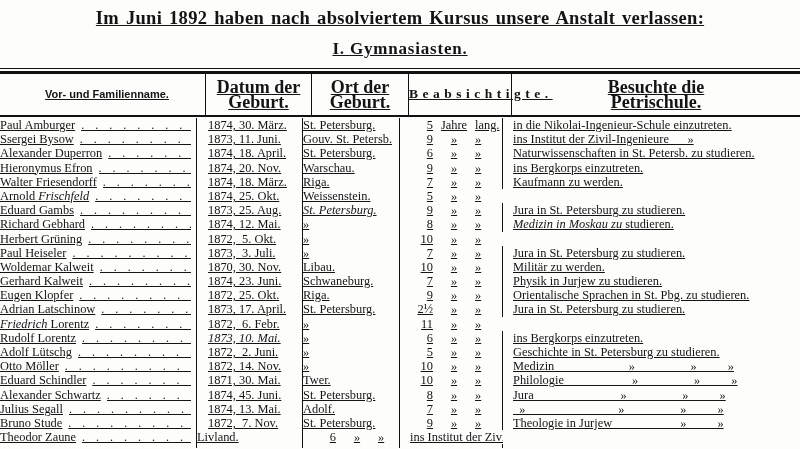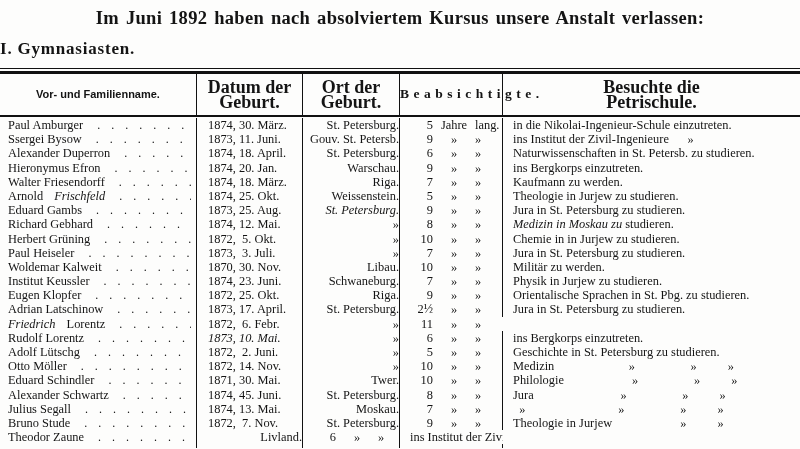--- a/index.html
+++ b/index.html
@@ -3,66 +3,66 @@
 <meta charset="utf-8">
 <style>
   * { margin:0; padding:0; box-sizing:border-box; }
   html,body { width:800px; height:449px; overflow:hidden; }
   body {
     background:#fdfdfc;
     color:#141414;
     font-family:"Liberation Serif","DejaVu Serif",serif;
     -webkit-font-smoothing:antialiased;
   }
-  .page { width:800px; height:449px; position:relative; }
+  .page { width:800px; height:449px; position:relative;text-decoration:underline; }
 
   .title {
     text-align:center; font-size:18.5px; font-weight:bold;
     padding-top:8px; letter-spacing:0.3px; word-spacing:2px;
   }
   .subtitle {
-    font-size:17px; font-weight:bold;
+    text-align:center; font-size:17px; font-weight:bold;
     margin-top:10px; letter-spacing:0.8px;
   }
 
   .tbl { margin-top:9px; }
   .rule-thin  { border-top:1.5px solid #111; height:3px; }
   .rule-thick { border-top:3px solid #111; }
 
   .grid {
     display:grid;
     grid-template-columns:197px 106px 97px 103px 1fr;
   }
   .c { border-right:1.6px solid #111; }
   .c:last-child { border-right:none; }
 
   
-  .thead { height:41px; }
+  .thead { height:41px;padding-left:9px; }
   .th {
     display:flex; flex-direction:column; justify-content:center;
     text-align:center; font-weight:bold; font-size:18px; line-height:14.5px;
   }
   .th-name { font-family:"Liberation Sans","DejaVu Sans",sans-serif; font-size:11px; }
   .th-intent { letter-spacing:4.5px; font-size:13.5px; }
   .hdr-sep { border-top:2.6px solid #111; }
 
   
   .tbody { display:flex; flex-direction:column; height:330px; margin-top:1px; }
   .row { height:14.2px; flex:0 0 14.2px; }
   .row-fill { flex:1 1 auto; }
   .cell {
     font-size:12.4px; line-height:14.2px; overflow:hidden; white-space:pre;
   }
-  .cell-name { display:flex; padding-left:8px; padding-right:5px;gap:8px; }
+  .cell-name { display:flex; padding-right:5px; }
   .cell-name .leader {
     flex:1; overflow:hidden; white-space:nowrap; margin-left:6px;
     letter-spacing:4px; font-size:12px;
   }
   .cell-date { padding-left:11px; }
-  .cell-ort  { text-align:right; }
+  .cell-ort  { text-align:left; }
   .cell-petri { display:flex; }
   .cell-petri .y  { width:33px; text-align:right; flex:0 0 33px; }
   .cell-petri .pa { width:42px; text-align:center; flex:0 0 42px; }
   .cell-petri .pb { flex:1; text-align:left; }
   .cell-intent { padding-left:10px; }
   .it { font-style:italic; }
 </style>
 </head>
 <body>
 
@@ -113,76 +113,74 @@
         </div>
         <div class="grid row">
           <div class="c cell cell-name"><span>Alexander Duperron</span><span class="leader">. . . . . . . . . . . . . . . . . . . .</span></div>
           <div class="c cell cell-date"><span>1874, 18. April.</span></div>
           <div class="c cell cell-ort"><span>St. Petersburg.</span></div>
           <div class="c cell cell-petri"><span class="y">6</span><span class="pa">»</span><span class="pb">»</span></div>
           <div class="c cell cell-intent"><span>Naturwissenschaften in St. Petersb. zu studieren.</span></div>
         </div>
         <div class="grid row">
           <div class="c cell cell-name"><span>Hieronymus Efron</span><span class="leader">. . . . . . . . . . . . . . . . . . . .</span></div>
-          <div class="c cell cell-date"><span>1874, 20. Jan.</span></div>
+          <div class="c cell cell-date"><span>1874, 20. Nov.</span></div>
           <div class="c cell cell-ort"><span>Warschau.</span></div>
           <div class="c cell cell-petri"><span class="y">9</span><span class="pa">»</span><span class="pb">»</span></div>
           <div class="c cell cell-intent"><span>ins Bergkorps einzutreten.</span></div>
         </div>
         <div class="grid row">
           <div class="c cell cell-name"><span>Walter Friesendorff</span><span class="leader">. . . . . . . . . . . . . . . . . . . .</span></div>
           <div class="c cell cell-date"><span>1874, 18. März.</span></div>
           <div class="c cell cell-ort"><span>Riga.</span></div>
           <div class="c cell cell-petri"><span class="y">7</span><span class="pa">»</span><span class="pb">»</span></div>
           <div class="c cell cell-intent"><span>Kaufmann zu werden.</span></div>
         </div>
         <div class="grid row">
           <div class="c cell cell-name"><span>Arnold </span><span class="it">Frischfeld</span><span class="leader">. . . . . . . . . . . . . . . . . . . .</span></div>
           <div class="c cell cell-date"><span>1874, 25. Okt.</span></div>
           <div class="c cell cell-ort"><span>Weissenstein.</span></div>
           <div class="c cell cell-petri"><span class="y">5</span><span class="pa">»</span><span class="pb">»</span></div>
-          <div class="c cell cell-intent"><span>Theologie in Jurjew zu studieren.</span></div>
         </div>
         <div class="grid row">
           <div class="c cell cell-name"><span>Eduard Gambs</span><span class="leader">. . . . . . . . . . . . . . . . . . . .</span></div>
           <div class="c cell cell-date"><span>1873, 25. Aug.</span></div>
           <div class="c cell cell-ort"><span class="it">St. Petersburg.</span></div>
           <div class="c cell cell-petri"><span class="y">9</span><span class="pa">»</span><span class="pb">»</span></div>
           <div class="c cell cell-intent"><span>Jura in St. Petersburg zu studieren.</span></div>
         </div>
         <div class="grid row">
           <div class="c cell cell-name"><span>Richard Gebhard</span><span class="leader">. . . . . . . . . . . . . . . . . . . .</span></div>
           <div class="c cell cell-date"><span>1874, 12. Mai.</span></div>
           <div class="c cell cell-ort"><span>»</span></div>
           <div class="c cell cell-petri"><span class="y">8</span><span class="pa">»</span><span class="pb">»</span></div>
           <div class="c cell cell-intent"><span class="it">Medizin in Moskau zu</span><span> studieren.</span></div>
         </div>
         <div class="grid row">
           <div class="c cell cell-name"><span>Herbert Grüning</span><span class="leader">. . . . . . . . . . . . . . . . . . . .</span></div>
           <div class="c cell cell-date"><span>1872,  5. Okt.</span></div>
           <div class="c cell cell-ort"><span>»</span></div>
           <div class="c cell cell-petri"><span class="y">10</span><span class="pa">»</span><span class="pb">»</span></div>
-          <div class="c cell cell-intent"><span>Chemie in in Jurjew zu studieren.</span></div>
         </div>
         <div class="grid row">
           <div class="c cell cell-name"><span>Paul Heiseler</span><span class="leader">. . . . . . . . . . . . . . . . . . . .</span></div>
           <div class="c cell cell-date"><span>1873,  3. Juli.</span></div>
           <div class="c cell cell-ort"><span>»</span></div>
           <div class="c cell cell-petri"><span class="y">7</span><span class="pa">»</span><span class="pb">»</span></div>
           <div class="c cell cell-intent"><span>Jura in St. Petersburg zu studieren.</span></div>
         </div>
         <div class="grid row">
           <div class="c cell cell-name"><span>Woldemar Kalweit</span><span class="leader">. . . . . . . . . . . . . . . . . . . .</span></div>
           <div class="c cell cell-date"><span>1870, 30. Nov.</span></div>
           <div class="c cell cell-ort"><span>Libau.</span></div>
           <div class="c cell cell-petri"><span class="y">10</span><span class="pa">»</span><span class="pb">»</span></div>
           <div class="c cell cell-intent"><span>Militär zu werden.</span></div>
         </div>
         <div class="grid row">
-          <div class="c cell cell-name"><span>Institut Keussler</span><span class="leader">. . . . . . . . . . . . . . . . . . . .</span></div>
+          <div class="c cell cell-name"><span>Gerhard Kalweit</span><span class="leader">. . . . . . . . . . . . . . . . . . . .</span></div>
           <div class="c cell cell-date"><span>1874, 23. Juni.</span></div>
           <div class="c cell cell-ort"><span>Schwaneburg.</span></div>
           <div class="c cell cell-petri"><span class="y">7</span><span class="pa">»</span><span class="pb">»</span></div>
           <div class="c cell cell-intent"><span>Physik in Jurjew zu studieren.</span></div>
         </div>
         <div class="grid row">
           <div class="c cell cell-name"><span>Eugen Klopfer</span><span class="leader">. . . . . . . . . . . . . . . . . . . .</span></div>
           <div class="c cell cell-date"><span>1872, 25. Okt.</span></div>
           <div class="c cell cell-ort"><span>Riga.</span></div>
           <div class="c cell cell-petri"><span class="y">9</span><span class="pa">»</span><span class="pb">»</span></div>
@@ -232,21 +230,21 @@
         <div class="grid row">
           <div class="c cell cell-name"><span>Alexander Schwartz</span><span class="leader">. . . . . . . . . . . . . . . . . . . .</span></div>
           <div class="c cell cell-date"><span>1874, 45. Juni.</span></div>
           <div class="c cell cell-ort"><span>St. Petersburg.</span></div>
           <div class="c cell cell-petri"><span class="y">8</span><span class="pa">»</span><span class="pb">»</span></div>
           <div class="c cell cell-intent"><span>Jura       »     »   »</span></div>
         </div>
         <div class="grid row">
           <div class="c cell cell-name"><span>Julius Segall</span><span class="leader">. . . . . . . . . . . . . . . . . . . .</span></div>
           <div class="c cell cell-date"><span>1874, 13. Mai.</span></div>
-          <div class="c cell cell-ort"><span>Moskau.</span></div>
+          <div class="c cell cell-ort"><span>Adolf.</span></div>
           <div class="c cell cell-petri"><span class="y">7</span><span class="pa">»</span><span class="pb">»</span></div>
           <div class="c cell cell-intent"><span> »        »     »   »</span></div>
         </div>
         <div class="grid row">
           <div class="c cell cell-name"><span>Bruno Stude</span><span class="leader">. . . . . . . . . . . . . . . . . . . .</span></div>
           <div class="c cell cell-date"><span>1872,  7. Nov.</span></div>
           <div class="c cell cell-ort"><span>St. Petersburg.</span></div>
           <div class="c cell cell-petri"><span class="y">9</span><span class="pa">»</span><span class="pb">»</span></div>
           <div class="c cell cell-intent"><span>Theologie in Jurjew      »   »</span></div>
         </div>

